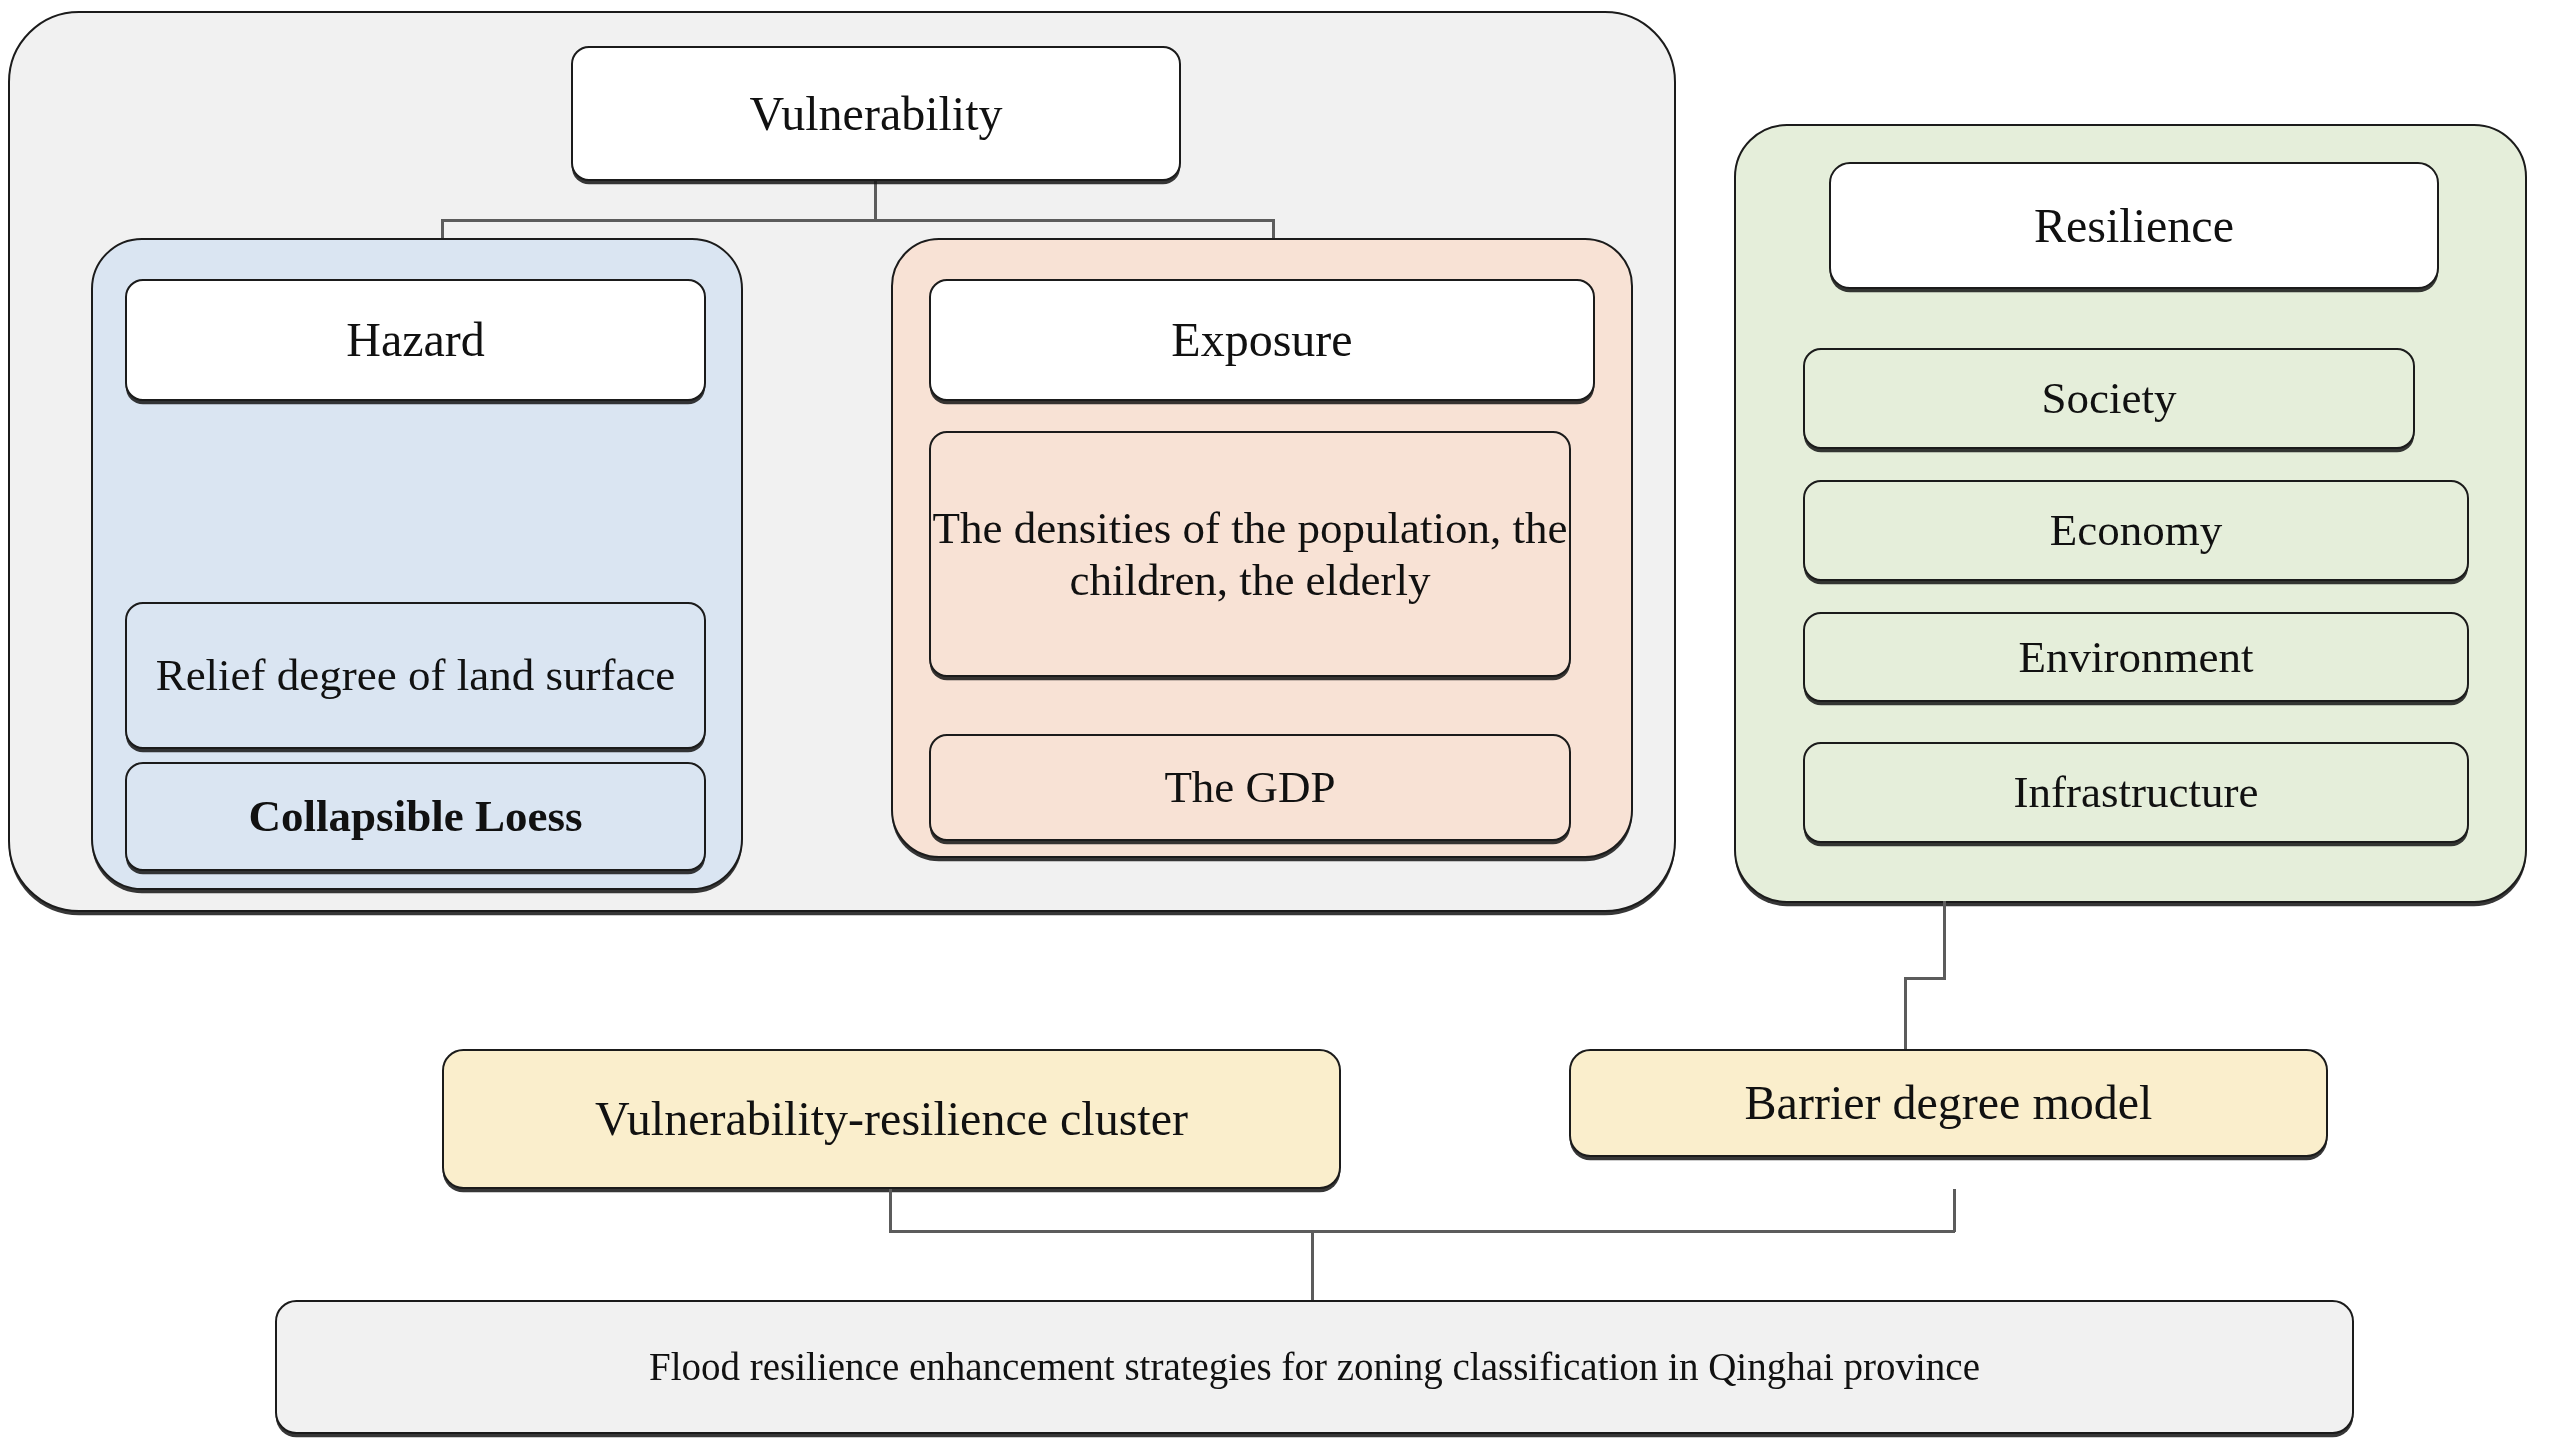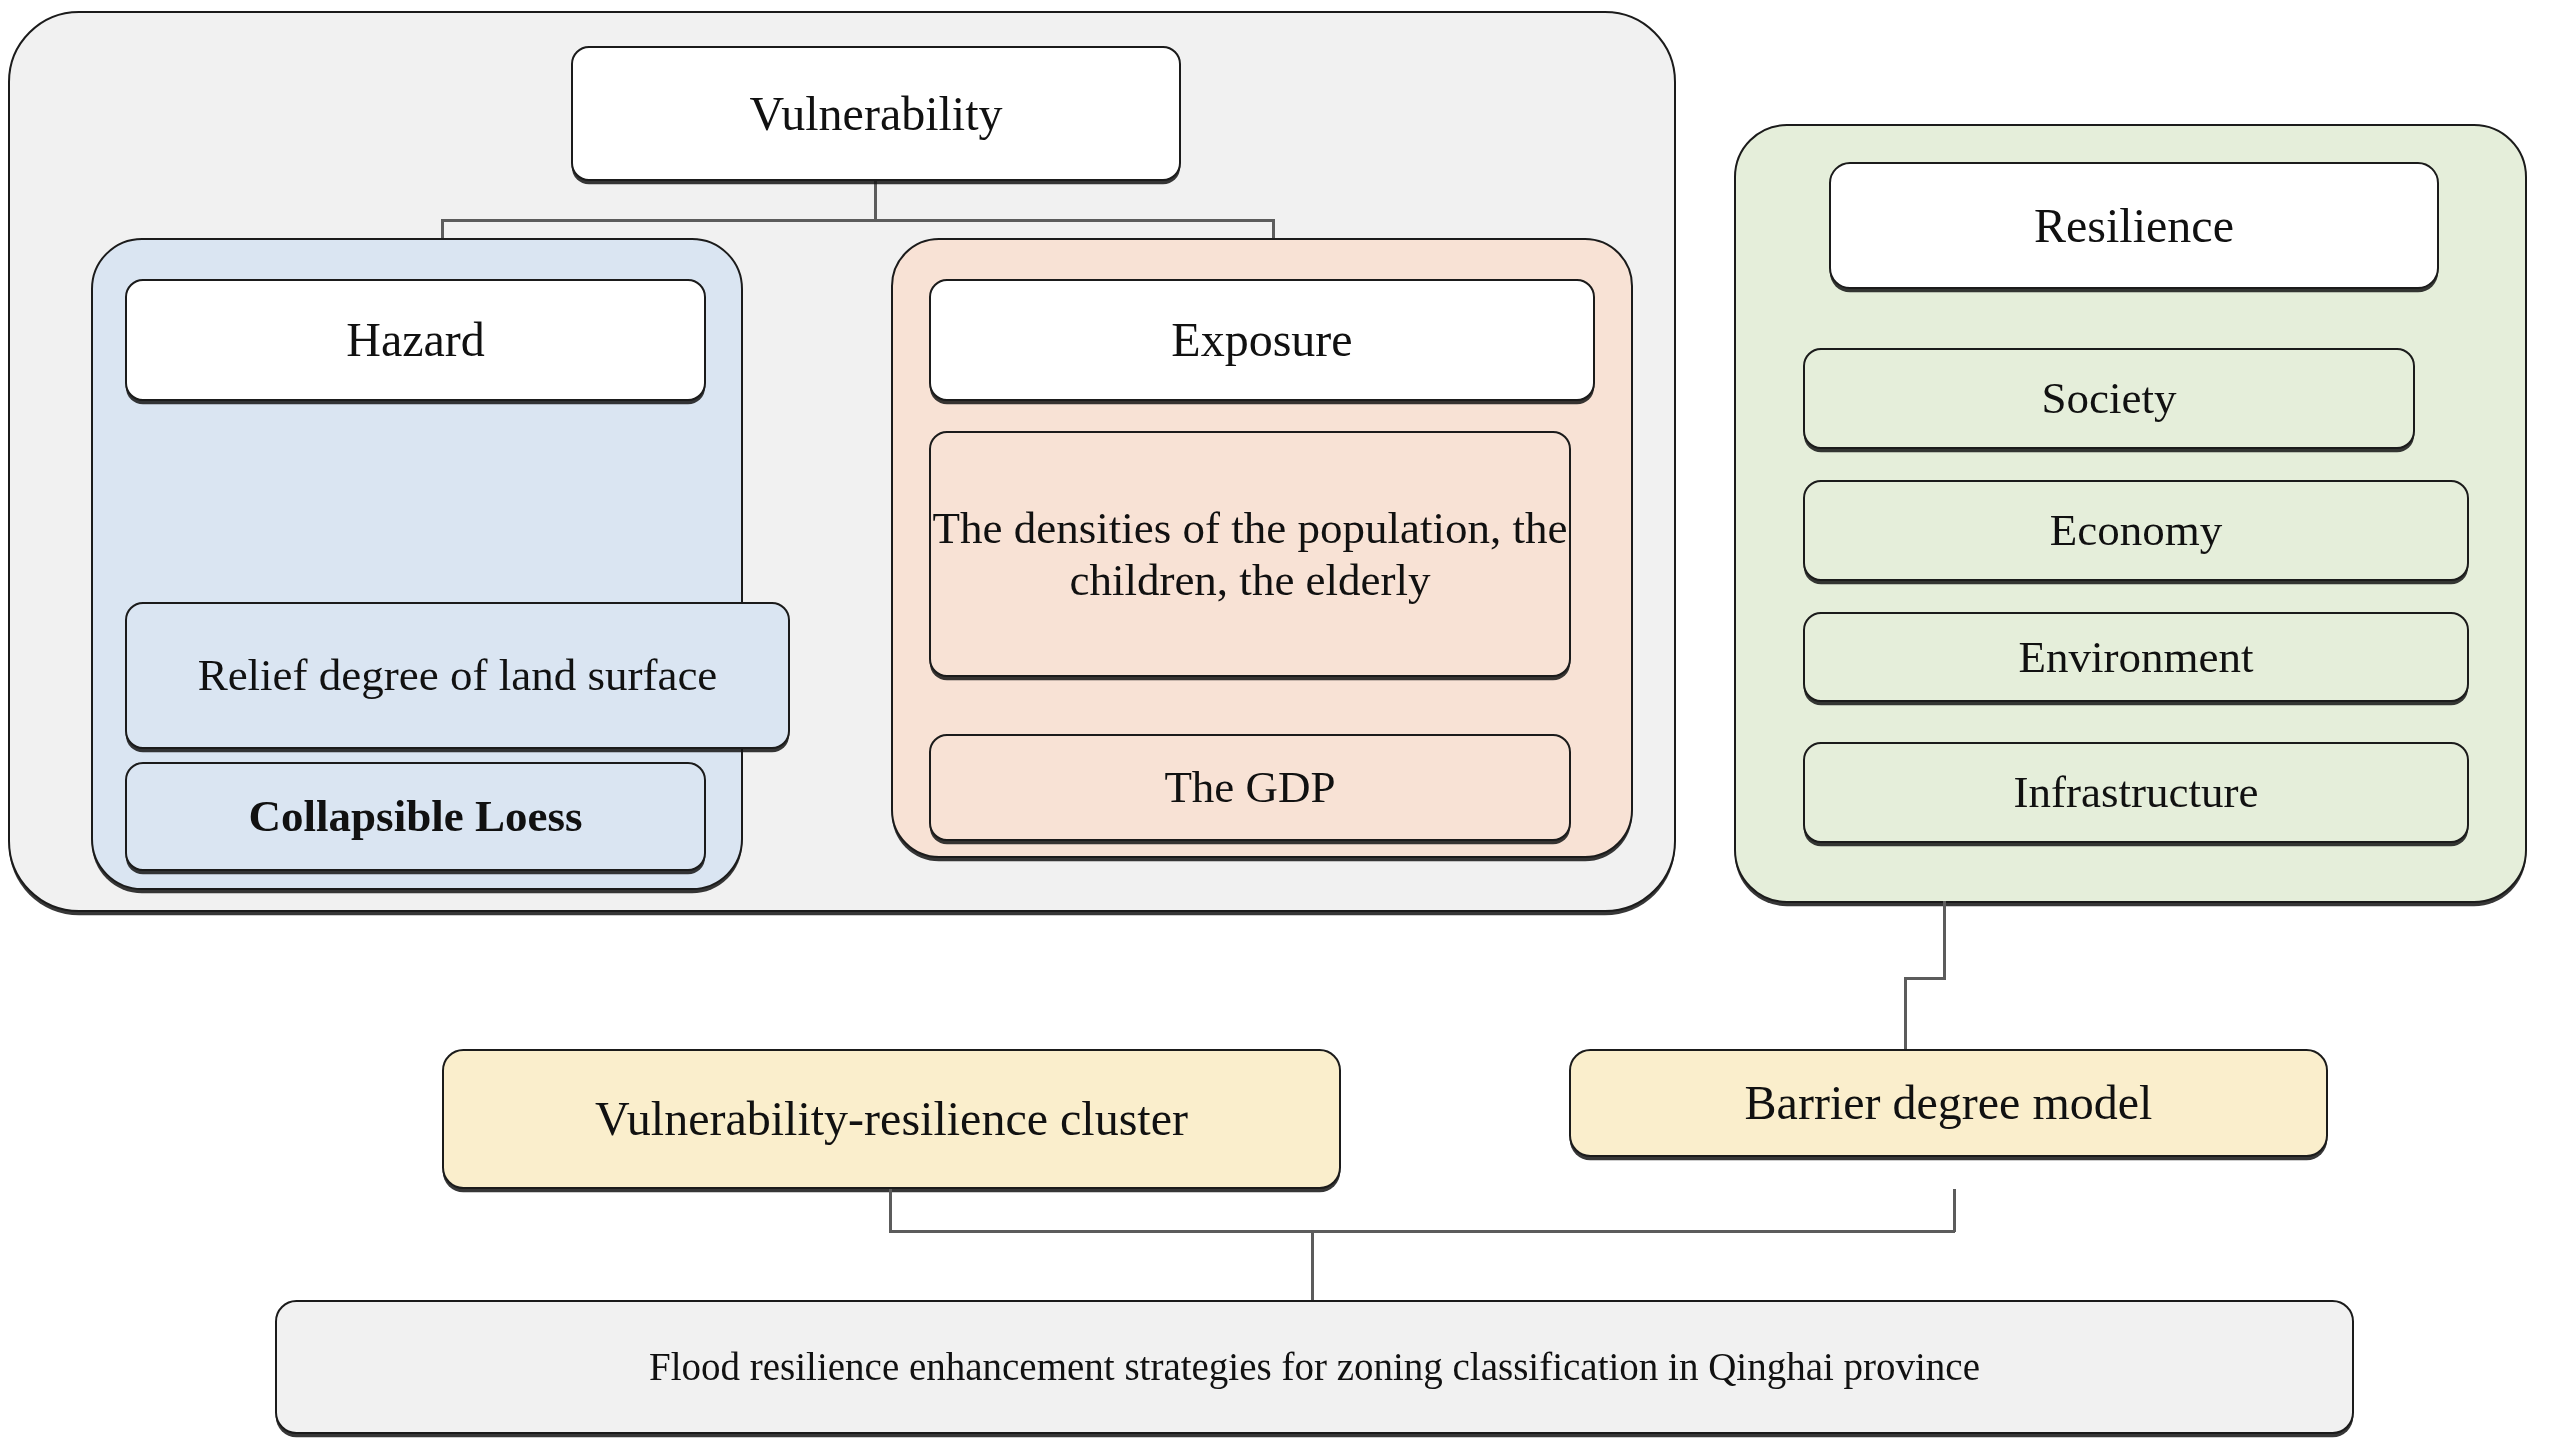--- a/index.html
+++ b/index.html
@@ -63,21 +63,21 @@
   #exposure-head{ left:929px; top:279px; width:666px; height:122px; }
   #resil-head{ left:1829px; top:162px; width:610px; height:127px;border-radius:21px; }
 
   
   .childbox{ border-radius:18px; font-size:45px; }
   .blue{ background:#dae5f2; }
   .peach{ background:#f8e2d5; }
   .green{ background:#e5eeda; }
 
   #haz-1{ left:125px; top:432px; width:581px; height:157px; }
-  #haz-2{ left:125px; top:602px; width:665px; height:147px; }
+  #haz-2{ left:125px; top:602px; width:581px; height:147px; }
   #haz-3{ left:125px; top:762px; width:581px; height:109px;font-weight:bold; }
 
   #exp-1{ left:929px; top:431px; width:642px; height:246px; }
   #exp-2{ left:929px; top:734px; width:642px; height:107px; }
 
   #res-1{ left:1803px; top:348px; width:612px; height:101px; }
   #res-2{ left:1803px; top:480px; width:666px; height:101px; }
   #res-3{ left:1803px; top:612px; width:666px; height:90px; }
   #res-4{ left:1803px; top:742px; width:666px; height:101px; }
 

